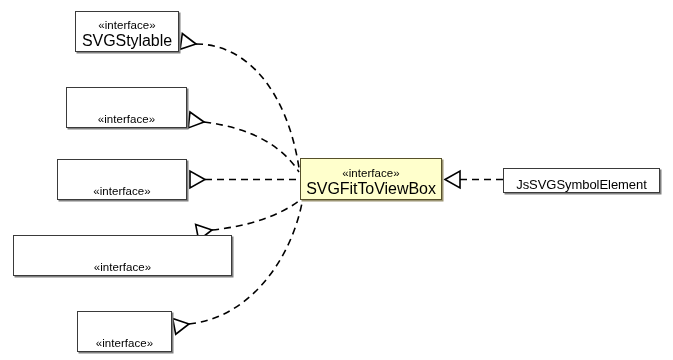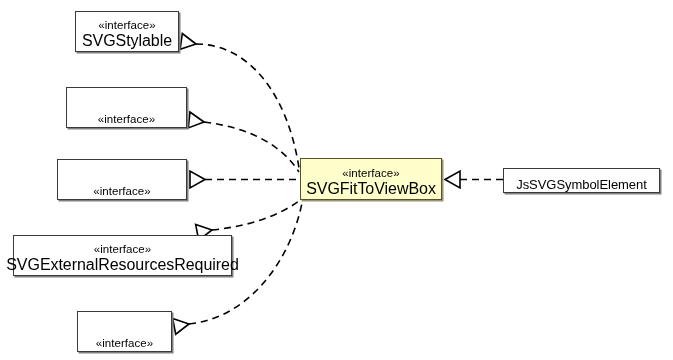--- a/index.html
+++ b/index.html
@@ -115,21 +115,20 @@
   <div class="node" id="node-svglangspace">
     <div class="stereotype">«interface»</div>
   </div>
 
   <div class="node" id="node-svgfittoviewbox">
     <div class="stereotype">«interface»</div>
   </div>
 
   <div class="node" id="node-svgexternalres">
     <div class="stereotype">«interface»</div>
-    <div class="name">SVGExternalResourcesRequired</div>
   </div>
 
   <div class="node" id="node-svgelement">
     <div class="stereotype">«interface»</div>
   </div>
 
   <div class="node highlight" id="node-svgsymbolelement">
     <div class="stereotype">«interface»</div>
     <div class="name">SVGFitToViewBox</div>
   </div>

